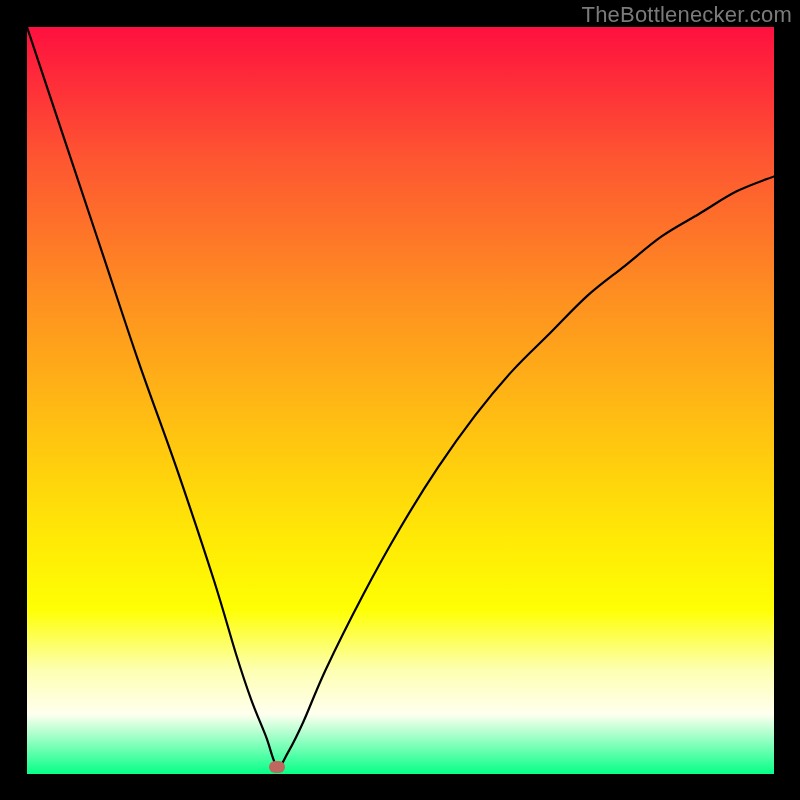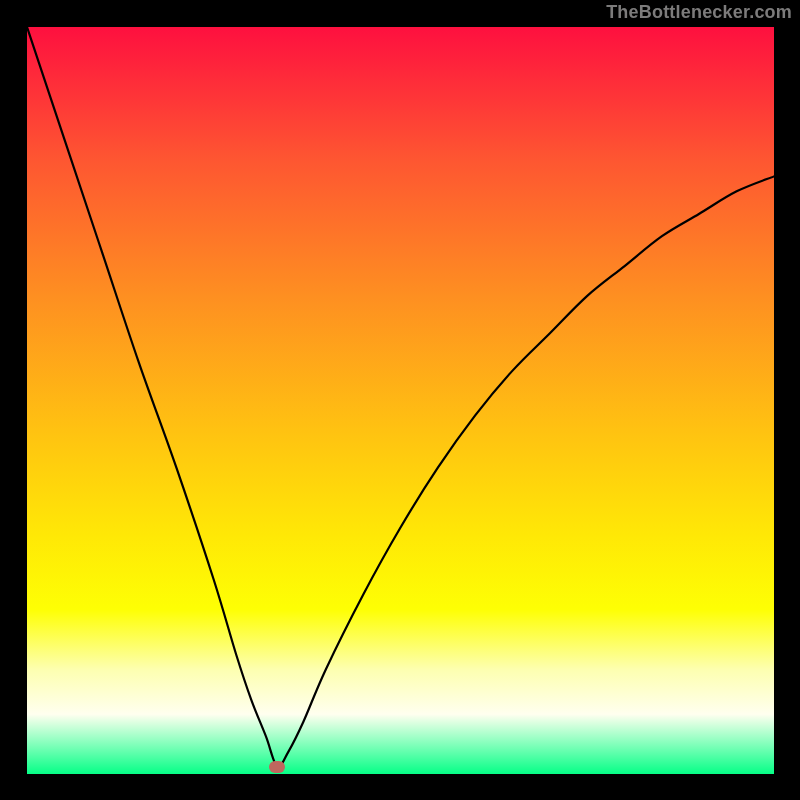--- a/index.html
+++ b/index.html
@@ -51,22 +51,22 @@
     height: 12px;
     border-radius: 6px;
     background: #bf665e;
     transform: translate(-50%, -50%);
   }
   .watermark {
     position: absolute;
     top: 2px;
     right: 8px;
     color: #7c7b7b;
-    font-size: 18px;
-    font-weight: 700;
+    font-size: 22px;
+    font-weight: 400;
     letter-spacing: 0.2px;
   }
 </style>
 </head>
 <body>
 
 <div class="stage">
 
   <div class="plot-area">
 

